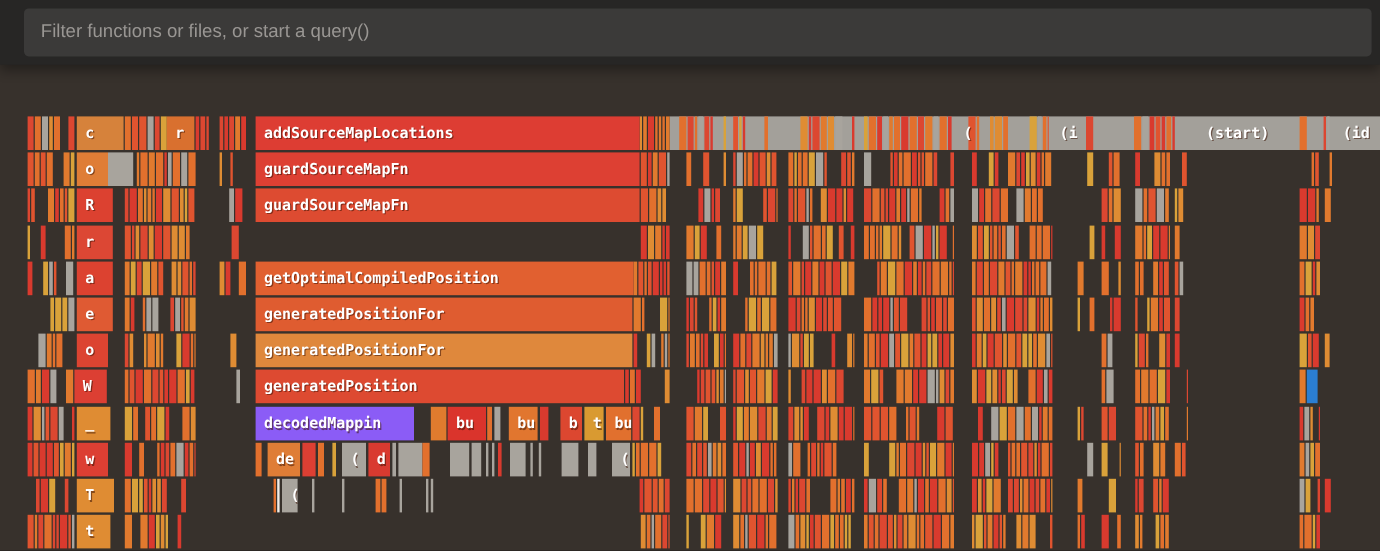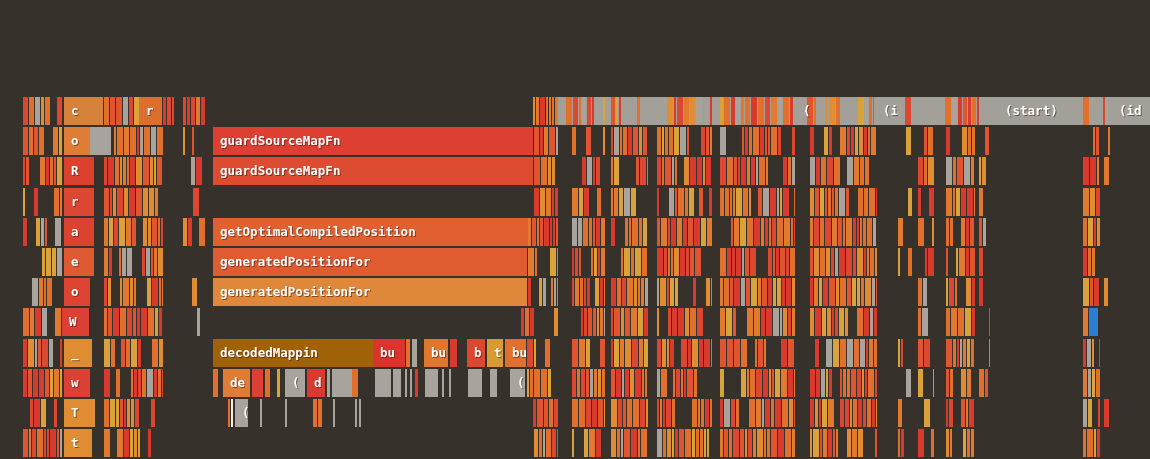--- a/index.html
+++ b/index.html
@@ -23,27 +23,33 @@
   .seg.labeled{z-index:2;overflow:hidden;}
   .seg .lbl{display:block;font-family:"DejaVu Sans Mono",monospace;font-weight:bold;
             font-size:12.5px;color:#ffffff;line-height:28px;padding-left:7px;white-space:nowrap;
             text-shadow:1px 1px 0 rgba(60,20,5,.55);}
   .seg.overlay{background:transparent;z-index:3;}
 </style>
 </head>
 <body>
 
 <div class="stage">
+  <div class="filter-bar">
+    <input class="filter-input" type="text" value="" placeholder="Filter functions or files, or start a query()" style="">
+  </div>
   <div class="flame">
       <div class="flame-row" style="top: 97px; height: 28px;">
         <div class="seg labeled" style="left: 64px; width: 39px; background: rgb(214, 130, 59);">
           <span class="lbl">c</span>
         </div>
         <div class="seg labeled" style="left: 139px; width: 23px; background: rgb(217, 112, 47);">
           <span class="lbl">r</span>
+        </div>
+        <div class="seg labeled" style="left: 213px; width: 320px; background: rgb(221, 61, 51);">
+          <span class="lbl">addSourceMapLocations</span>
         </div>
         <div class="seg" style="left: 558px; width: 592px; background: rgb(163, 160, 154);"></div>
         <div class="seg" style="left: 23px; width: 5px; background: rgb(220, 71, 49);"></div>
         <div class="seg" style="left: 29px; width: 5px; background: rgb(226, 112, 45);"></div>
         <div class="seg" style="left: 35px; width: 5px; background: rgb(168, 164, 157);"></div>
         <div class="seg" style="left: 41px; width: 3px; background: rgb(223, 140, 51);"></div>
         <div class="seg" style="left: 45px; width: 5px; background: rgb(226, 112, 45);"></div>
         <div class="seg" style="left: 57px; width: 5px; background: rgb(220, 71, 49);"></div>
         <div class="seg" style="left: 104px; width: 5px; background: rgb(226, 112, 45);"></div>
         <div class="seg" style="left: 110px; width: 5px; background: rgb(224, 84, 47);"></div>
@@ -662,20 +668,23 @@
         <div class="seg" style="left: 979px; width: 4px; background: rgb(217, 58, 46);"></div>
         <div class="seg" style="left: 1083px; width: 6px; background: rgb(217, 162, 58);"></div>
         <div class="seg" style="left: 1090px; width: 3px; background: rgb(224, 84, 47);"></div>
         <div class="seg" style="left: 1094px; width: 5px; background: rgb(217, 58, 46);"></div>
         <div class="seg" style="left: 1104px; width: 4px; background: rgb(223, 140, 51);"></div>
       </div>
       <div class="flame-row" style="top: 308px; height: 28px;">
         <div class="seg labeled" style="left: 62px; width: 27px; background: rgb(220, 63, 51);">
           <span class="lbl">W</span>
         </div>
+        <div class="seg labeled" style="left: 213px; width: 307px; background: rgb(221, 74, 49);">
+          <span class="lbl">generatedPosition</span>
+        </div>
         <div class="seg" style="left: 23px; width: 6px; background: rgb(226, 112, 45);"></div>
         <div class="seg" style="left: 30px; width: 4px; background: rgb(225, 122, 46);"></div>
         <div class="seg" style="left: 35px; width: 6px; background: rgb(217, 58, 46);"></div>
         <div class="seg" style="left: 42px; width: 5px; background: rgb(168, 164, 157);"></div>
         <div class="seg" style="left: 55px; width: 6px; background: rgb(225, 122, 46);"></div>
         <div class="seg" style="left: 104px; width: 3px; background: rgb(226, 112, 45);"></div>
         <div class="seg" style="left: 108px; width: 4px; background: rgb(224, 84, 47);"></div>
         <div class="seg" style="left: 113px; width: 6px; background: rgb(217, 58, 46);"></div>
         <div class="seg" style="left: 120px; width: 6px; background: rgb(226, 112, 45);"></div>
         <div class="seg" style="left: 127px; width: 5px; background: rgb(220, 71, 49);"></div>
@@ -743,21 +752,21 @@
         <div class="seg" style="left: 965px; width: 6px; background: rgb(217, 162, 58);"></div>
         <div class="seg" style="left: 972px; width: 3px; background: rgb(217, 58, 46);"></div>
         <div class="seg" style="left: 989px; width: 1px; background: rgb(220, 71, 49);"></div>
         <div class="seg" style="left: 1083px; width: 5px; background: rgb(225, 122, 46);"></div>
         <div class="seg" style="left: 1089px; width: 9px; background: rgb(43, 126, 210); z-index: 3;"></div>
       </div>
       <div class="flame-row" style="top: 339px; height: 28px;">
         <div class="seg labeled" style="left: 64px; width: 28px; background: rgb(223, 140, 51);">
           <span class="lbl">_</span>
         </div>
-        <div class="seg labeled" style="left: 213px; width: 160px; background: #a16207;">
+        <div class="seg labeled" style="left: 213px; width: 132px; background: #8b5cf6;">
           <span class="lbl">decodedMappin</span>
         </div>
         <div class="seg" style="left: 359px; width: 13px; background: rgb(224, 123, 46);"></div>
         <div class="seg labeled" style="left: 373px; width: 32px; background: rgb(218, 52, 44);">
           <span class="lbl">bu</span>
         </div>
         <div class="seg" style="left: 406px; width: 4px; background: rgb(226, 112, 45);"></div>
         <div class="seg" style="left: 412px; width: 5px; background: rgb(168, 164, 157);"></div>
         <div class="seg labeled" style="left: 424px; width: 24px; background: rgb(225, 118, 47);">
           <span class="lbl">bu</span>

